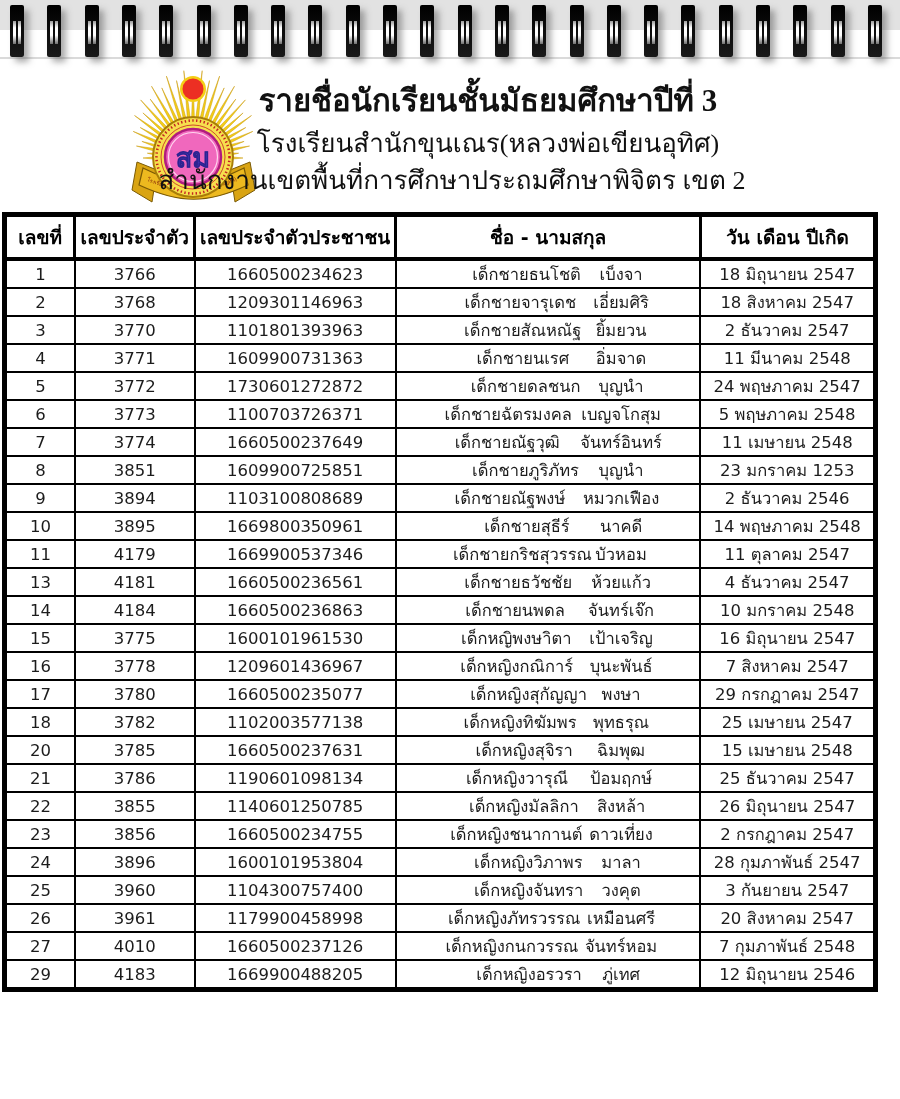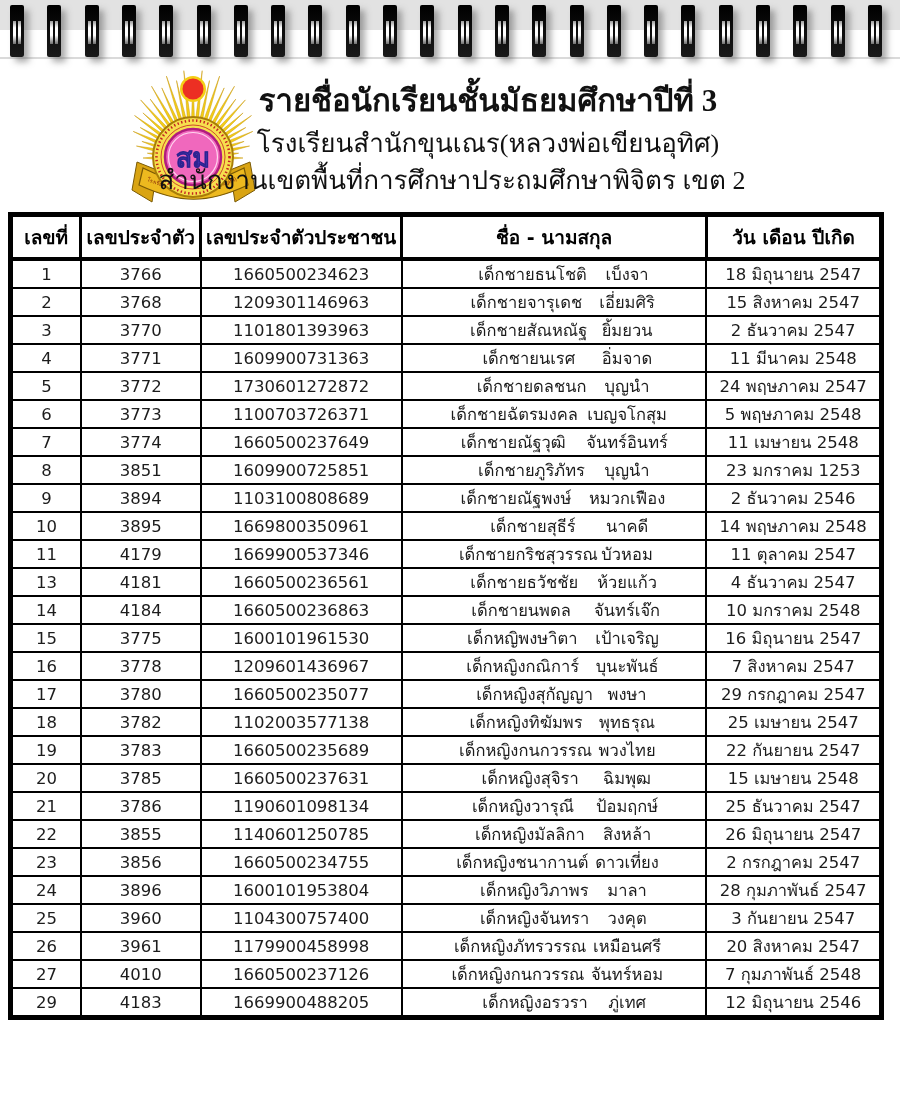--- a/index.html
+++ b/index.html
@@ -26,21 +26,21 @@
 
   
   .page-header { position:absolute; top:60px; left:0; width:900px; height:150px; }
   .logo { position:absolute; left:127px; top:2px; width:133px; height:146px; }
   .titles { position:absolute; left:0; top:22px; width:900px; text-align:center; color:#111;font-family:Liberation Serif, serif; }
   .title-main { font-size:31px; font-weight:bold; line-height:1.25; margin-left:76px; }
   .title-sub  { font-size:26px; line-height:1.35; margin-left:76px; margin-top:5px; }
   .title-sub2 { font-size:26px; line-height:1.35; margin-left:4px; margin-top:2px; }
 
   
-  .table-wrap { position:absolute; left:8px; top:212px; width:804px; }
+  .table-wrap { position:absolute; left:2px; top:212px; width:804px; }
   table.students {
     border-collapse:collapse; width:876px; table-layout:fixed;
     border:5px solid #000;
   }
   table.students th {
     border:3px solid #000; border-bottom:4px solid #000;
     height:40px; font-size:19px; font-weight:bold; color:#000;
     text-align:center; vertical-align:middle; padding:0;
   }
   table.students td {
@@ -173,21 +173,21 @@
           <td>3766</td>
           <td>1660500234623</td>
           <td class="name-cell"><span class="given">เด็กชายธนโชติ</span><span class="surname">เบ็งจา</span></td>
           <td>18 มิถุนายน 2547</td>
         </tr>
         <tr>
           <td>2</td>
           <td>3768</td>
           <td>1209301146963</td>
           <td class="name-cell"><span class="given">เด็กชายจารุเดช</span><span class="surname">เอี่ยมศิริ</span></td>
-          <td>15 สิงหาคม 2547</td>
+          <td>18 สิงหาคม 2547</td>
         </tr>
         <tr>
           <td>3</td>
           <td>3770</td>
           <td>1101801393963</td>
           <td class="name-cell"><span class="given">เด็กชายสัณหณัฐ</span><span class="surname">ยิ้มยวน</span></td>
           <td>2 ธันวาคม 2547</td>
         </tr>
         <tr>
           <td>4</td>
@@ -281,27 +281,20 @@
           <td>29 กรกฎาคม 2547</td>
         </tr>
         <tr>
           <td>18</td>
           <td>3782</td>
           <td>1102003577138</td>
           <td class="name-cell"><span class="given">เด็กหญิงทิฆัมพร</span><span class="surname">พุทธรุณ</span></td>
           <td>25 เมษายน 2547</td>
         </tr>
         <tr>
-          <td>19</td>
-          <td>3783</td>
-          <td>1660500235689</td>
-          <td class="name-cell"><span class="given">เด็กหญิงกนกวรรณ</span><span class="surname">พวงไทย</span></td>
-          <td>22 กันยายน 2547</td>
-        </tr>
-        <tr>
           <td>20</td>
           <td>3785</td>
           <td>1660500237631</td>
           <td class="name-cell"><span class="given">เด็กหญิงสุจิรา</span><span class="surname">ฉิมพุฒ</span></td>
           <td>15 เมษายน 2548</td>
         </tr>
         <tr>
           <td>21</td>
           <td>3786</td>
           <td>1190601098134</td>

